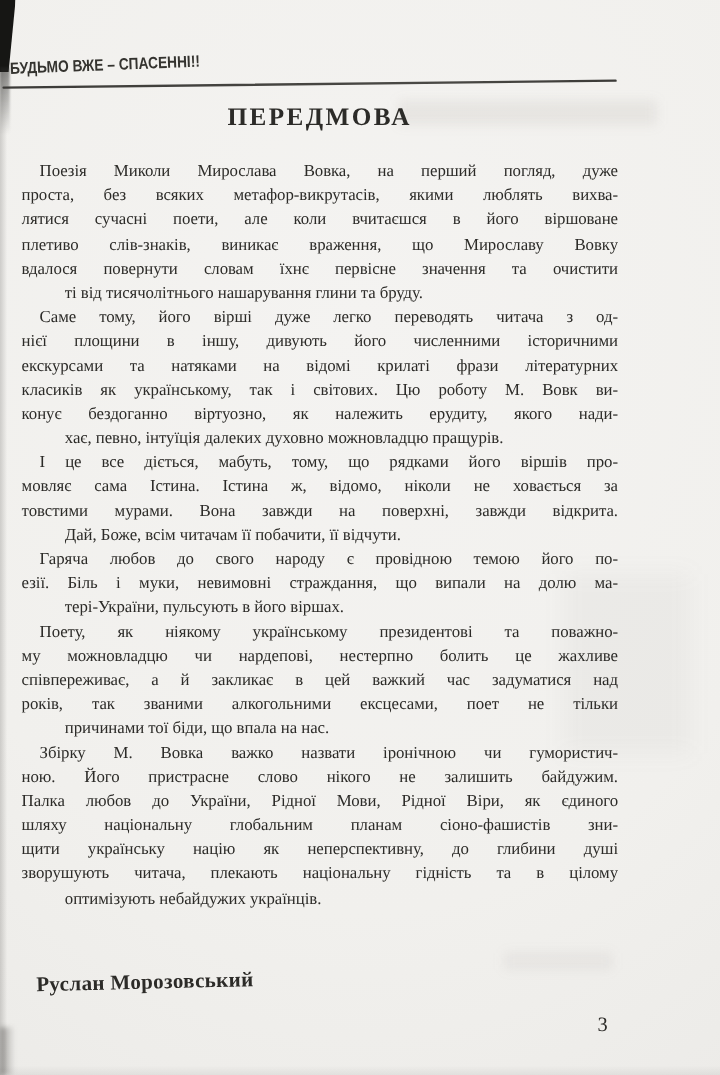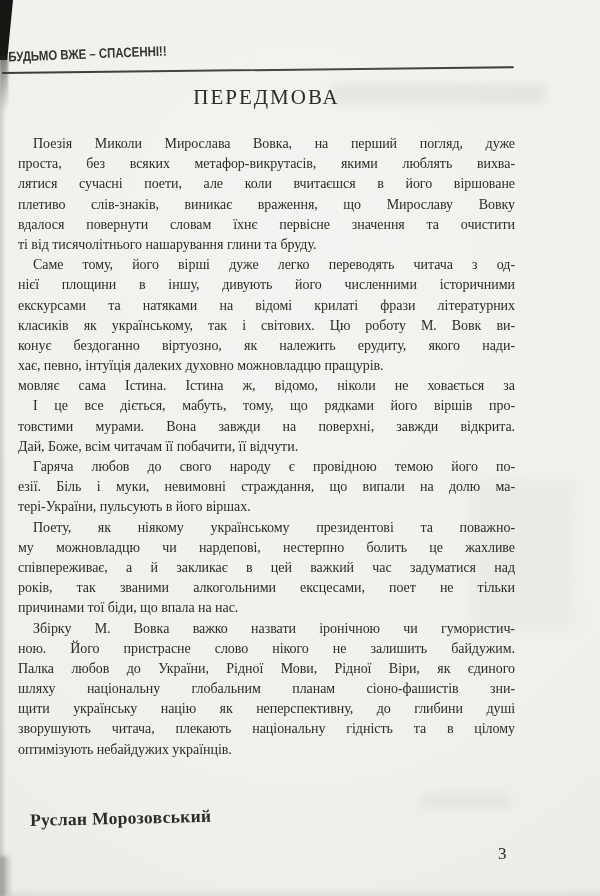--- a/index.html
+++ b/index.html
@@ -62,36 +62,36 @@
     position:absolute;left:2px;top:72px;width:512px;height:2.4px;
     background:linear-gradient(90deg,#3c3b38 0%, #4a4945 70%, #3c3b38 100%);
     transform:rotate(-0.65deg);
     transform-origin:left center;
     border-radius:2px;
   }
   
   .page-title{
     position:absolute;left:18px;top:85px;width:497px;
     text-align:center;
-    font-weight:normal;font-size:21px;letter-spacing:2px;
+    font-weight:bold;font-size:21px;letter-spacing:2px;
     color:var(--ink);
   }
   
   .body-text{
     position:absolute;left:18px;top:134px;width:497px;
     color:var(--ink);
   }
   .line{
     font-size:14px;line-height:20.2px;height:20.2px;
     white-space:nowrap;overflow:hidden;
     text-align:justify;text-align-last:justify;
     letter-spacing:-0.05px;
   }
   .line.first{padding-left:15px;}
-  .line.lastline{text-align-last:left;}
+  .line.lastline{text-align-last:left;margin-left:36px;}
   
   .signature{
     position:absolute;left:30px;top:810px;
     font-weight:bold;font-size:17.5px;color:var(--ink);
     transform:rotate(-1.3deg);transform-origin:left top;
     letter-spacing:0.3px;
   }
   
   .page-number{
     position:absolute;left:498px;top:844px;
@@ -124,22 +124,22 @@
       <div class="line">лятися сучасні поети, але коли вчитаєшся в його віршоване</div>
       <div class="line">плетиво слів-знаків, виникає враження, що Мирославу Вовку</div>
       <div class="line">вдалося повернути словам їхнє первісне значення та очистити</div>
       <div class="line lastline">ті від тисячолітнього нашарування глини та бруду.</div>
       <div class="line first">Саме тому, його вірші дуже легко переводять читача з од-</div>
       <div class="line">нієї площини в іншу, дивують його численними історичними</div>
       <div class="line">екскурсами та натяками на відомі крилаті фрази літературних</div>
       <div class="line">класиків як українському, так і світових. Цю роботу М. Вовк ви-</div>
       <div class="line">конує бездоганно віртуозно, як належить ерудиту, якого нади-</div>
       <div class="line lastline">хає, певно, інтуїція далеких духовно можновладцю пращурів.</div>
+      <div class="line first">І це все діється, мабуть, тому, що рядками його віршів про-</div>
       <div class="line">мовляє сама Істина. Істина ж, відомо, ніколи не ховається за</div>
-      <div class="line first">І це все діється, мабуть, тому, що рядками його віршів про-</div>
       <div class="line">товстими мурами. Вона завжди на поверхні, завжди відкрита.</div>
       <div class="line lastline">Дай, Боже, всім читачам її побачити, її відчути.</div>
       <div class="line first">Гаряча любов до свого народу є провідною темою його по-</div>
       <div class="line">езії. Біль і муки, невимовні страждання, що випали на долю ма-</div>
       <div class="line lastline">тері-України, пульсують в його віршах.</div>
       <div class="line first">Поету, як ніякому українському президентові та поважно-</div>
       <div class="line">му можновладцю чи нардепові, нестерпно болить це жахливе</div>
       <div class="line">співпереживає, а й закликає в цей важкий час задуматися над</div>
       <div class="line">років, так званими алкогольними ексцесами, поет не тільки</div>
       <div class="line lastline">причинами тої біди, що впала на нас.</div>

